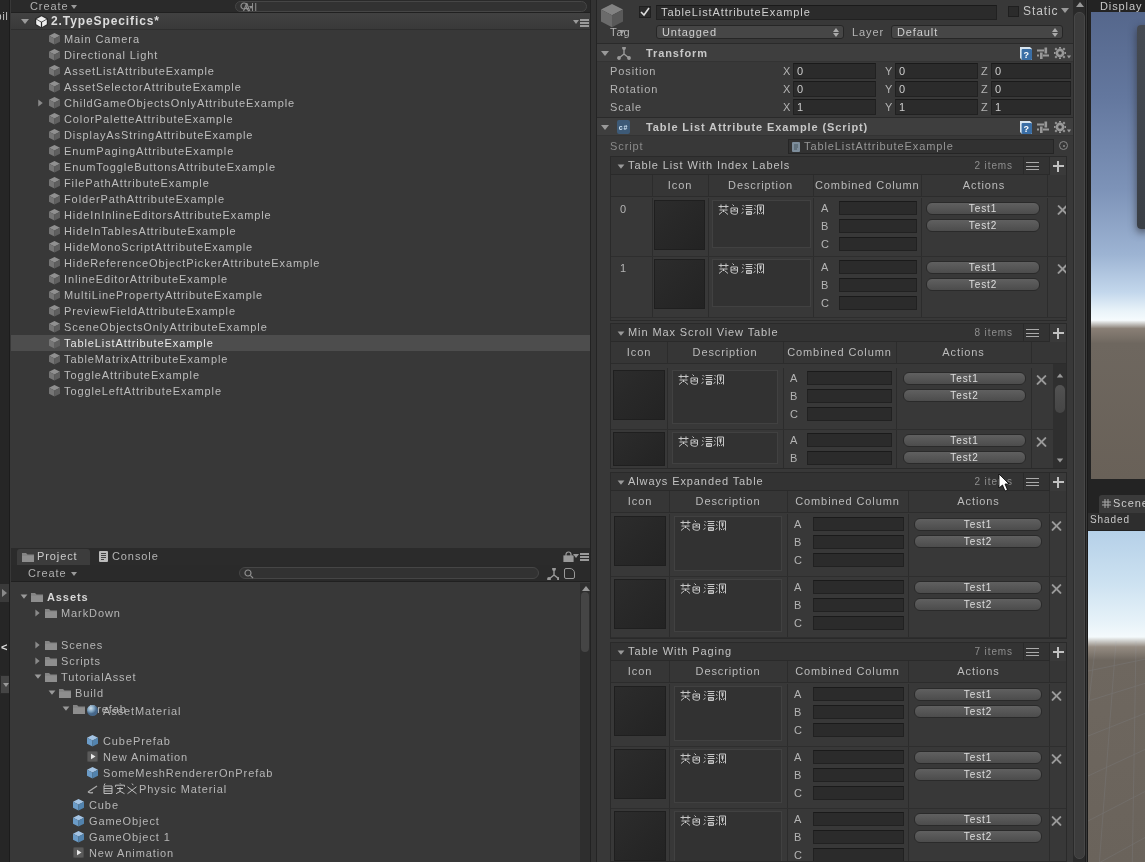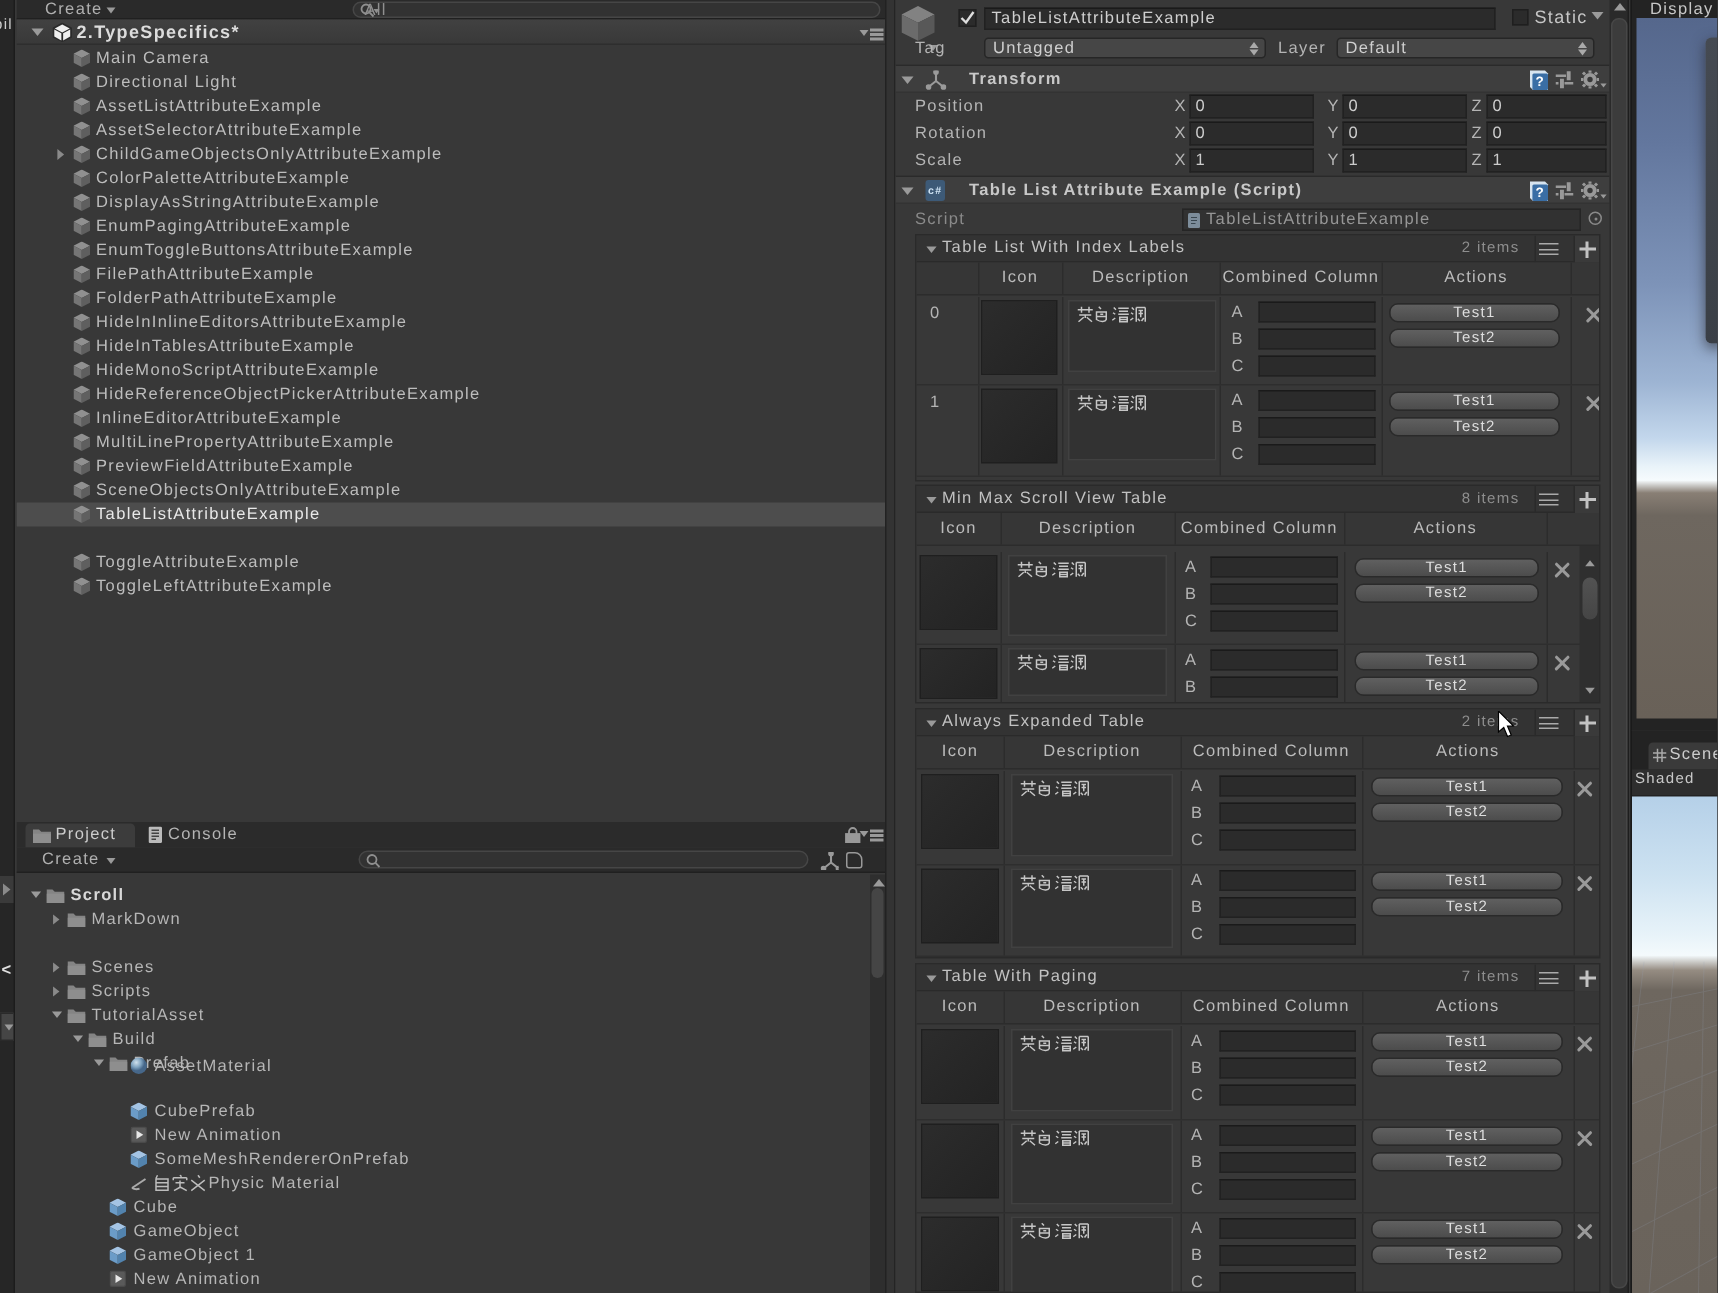--- a/index.html
+++ b/index.html
@@ -250,20 +250,26 @@
           <use href="#cube"></use>
         </svg>
         <span style="position:absolute;left:53px">SceneObjectsOnlyAttributeExample</span>
       </div>
 <div class="hrow" style="top:335px;background:#4d4d4d;color:#e8e8e8">
 <svg class="abs" style="left:38px;top:2px" width="11" height="12">
           <use href="#cube"></use>
         </svg>
         <span style="position:absolute;left:53px">TableListAttributeExample</span>
       </div>
+<div class="hrow" style="top:351px;color:#bdbdbd">
+<svg class="abs" style="left:38px;top:2px" width="11" height="12">
+          <use href="#cube"></use>
+        </svg>
+        <span style="position:absolute;left:53px">TableMatrixAttributeExample</span>
+      </div>
 <div class="hrow" style="top:367px;color:#bdbdbd">
 <svg class="abs" style="left:38px;top:2px" width="11" height="12">
           <use href="#cube"></use>
         </svg>
         <span style="position:absolute;left:53px">ToggleAttributeExample</span>
       </div>
 <div class="hrow" style="top:383px;color:#bdbdbd">
 <svg class="abs" style="left:38px;top:2px" width="11" height="12">
           <use href="#cube"></use>
         </svg>
@@ -303,21 +309,21 @@
 <svg class="abs" style="left:536px;top:3px" width="12" height="12">
           <use href="#axis"></use>
         </svg>
 <div class="abs" style="left:553px;top:3px;width:11px;height:11px;border:1px solid #999;border-radius:2px 5px 2px 2px"></div>
 </div>
 <div class="hrow" style="top:41px;font-weight:bold;color:#d8d8d8;">
 <div class="tri-d abs" style="left:9px;top:5px;transform:scale(0.85)"></div>
 <svg class="abs" style="left:20px;top:2px" width="12" height="12">
           <use href="#folder"></use>
         </svg>
-<span style="position:absolute;left:36px">Scroll</span>
+<span style="position:absolute;left:36px">Assets</span>
 </div>
 <div class="hrow" style="top:57px;">
 <div class="tri-r abs" style="left:24px;top:4px;transform:scale(0.85)"></div>
 <svg class="abs" style="left:34px;top:2px" width="12" height="12">
           <use href="#folder"></use>
         </svg>
 <span style="position:absolute;left:50px">MarkDown</span>
 </div>
 <div class="hrow" style="top:89px;">
 <div class="tri-r abs" style="left:24px;top:4px;transform:scale(0.85)"></div>

